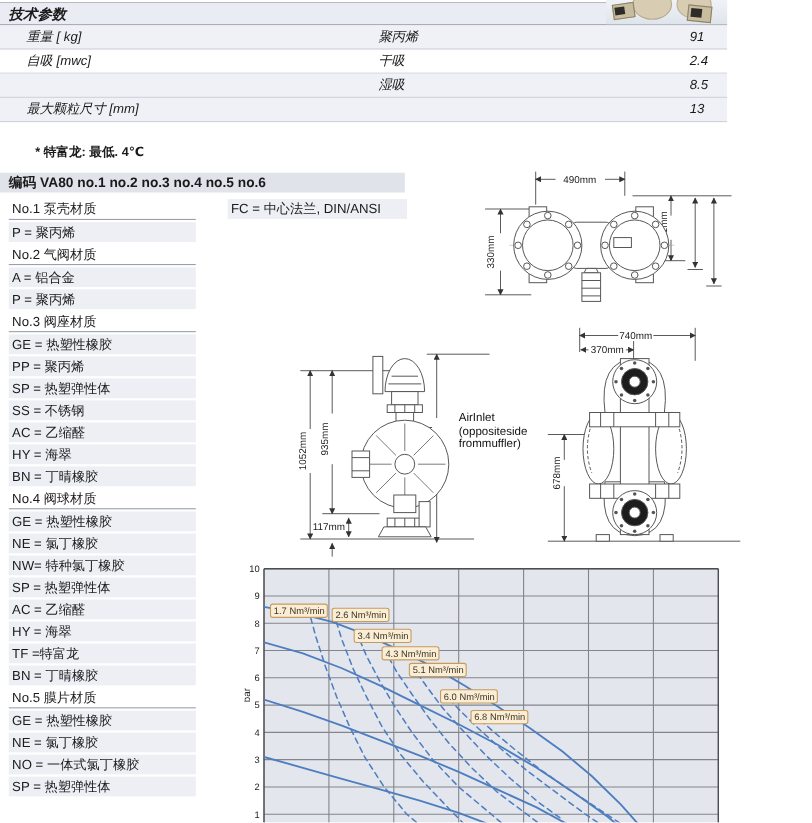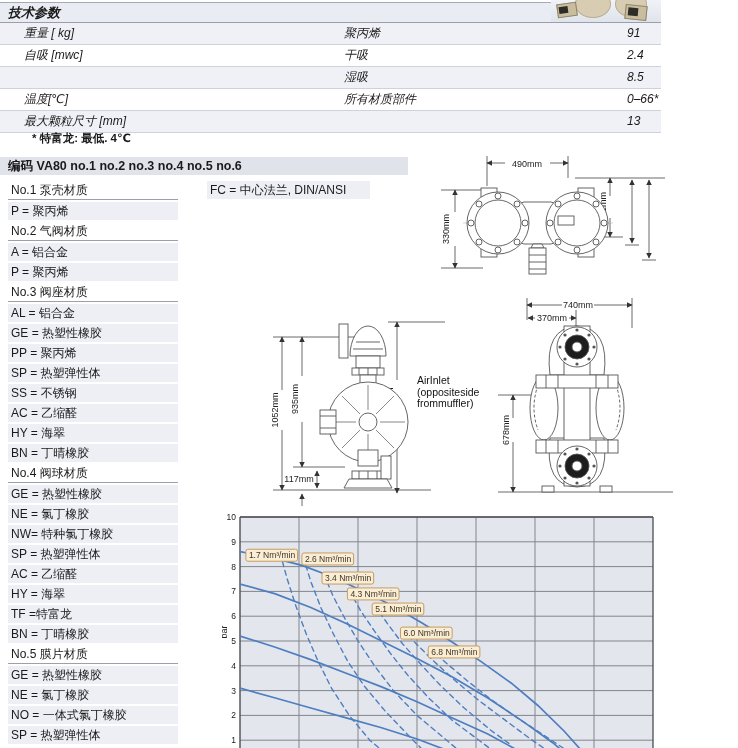--- a/index.html
+++ b/index.html
@@ -19,21 +19,21 @@
 
   
   .photo{position:absolute;left:551px;top:0;width:110px;height:22px;overflow:hidden;
          background:linear-gradient(#f0f2f7,#dfe4ec);}
   .photo div{position:absolute;}
   .ph-blob{background:#d8cdb2;border:1px solid #b9ad90;border-radius:50%;}
   .ph-foot{background:#c9bda0;border:1px solid #8d8266;}
   .ph-foot i{position:absolute;display:block;background:#2e2c28;}
 
   
-  .code-bar{position:absolute;left:0;top:157px;width:408px;height:18px;line-height:18px;
+  .code-bar{position:absolute;left:0;top:157px;width:368px;height:18px;line-height:18px;
             background:#e1e3eb;font-weight:bold;font-size:12.5px;padding-left:8px;box-sizing:border-box;}
   .code-col{position:absolute;font-size:12px;}
   #code-col1{left:8px;top:181px;width:170px;}
   #code-col2{left:207px;top:181px;width:163px;}
   .code-row{height:18px;line-height:18px;margin-bottom:2px;padding-left:3px;}
   .code-row.hdr{font-weight:normal;background:#fff;border-bottom:1px solid #9ba0ac;}
   .code-row.val{background:#edeff5;}
 
   
   .drw{position:absolute;}
@@ -57,25 +57,20 @@
   <div class="spec-row">
     <div class="spec-c1">自吸 [mwc]</div>
     <div class="spec-c2">干吸</div>
     <div class="spec-c3">2.4</div>
   </div>
   <div class="spec-row shade">
     <div class="spec-c1"></div>
     <div class="spec-c2">湿吸</div>
     <div class="spec-c3">8.5</div>
   </div>
-  <div class="spec-row">
-    <div class="spec-c1">温度[℃]</div>
-    <div class="spec-c2">所有材质部件</div>
-    <div class="spec-c3">0–66*</div>
-  </div>
   <div class="spec-row shade">
     <div class="spec-c1">最大颗粒尺寸 [mm]</div>
     <div class="spec-c2"></div>
     <div class="spec-c3">13</div>
   </div>
 </div>
 <div class="footnote">* 特富龙: 最低. 4℃</div>
 
 <div class="photo">
   <div class="ph-blob" style="left:24px;top:-10px;width:34px;height:26px;"></div>
@@ -89,21 +84,20 @@
 </div>
 
 <div class="code-bar">编码 VA80  no.1 no.2 no.3 no.4 no.5 no.6</div>
 <div id="code-col1" class="code-col">
       <div class="code-row hdr">No.1 泵壳材质</div>
       <div class="code-row val">P = 聚丙烯</div>
       <div class="code-row hdr">No.2 气阀材质</div>
       <div class="code-row val">A  = 铝合金</div>
       <div class="code-row val">P  = 聚丙烯</div>
       <div class="code-row hdr">No.3 阀座材质</div>
-      <div class="code-row val">AL = 铝合金</div>
       <div class="code-row val">GE = 热塑性橡胶</div>
       <div class="code-row val">PP = 聚丙烯</div>
       <div class="code-row val">SP = 热塑弹性体</div>
       <div class="code-row val">SS = 不锈钢</div>
       <div class="code-row val">AC = 乙缩醛</div>
       <div class="code-row val">HY = 海翠</div>
       <div class="code-row val">BN = 丁晴橡胶</div>
       <div class="code-row hdr">No.4 阀球材质</div>
       <div class="code-row val">GE = 热塑性橡胶</div>
       <div class="code-row val">NE = 氯丁橡胶</div>

